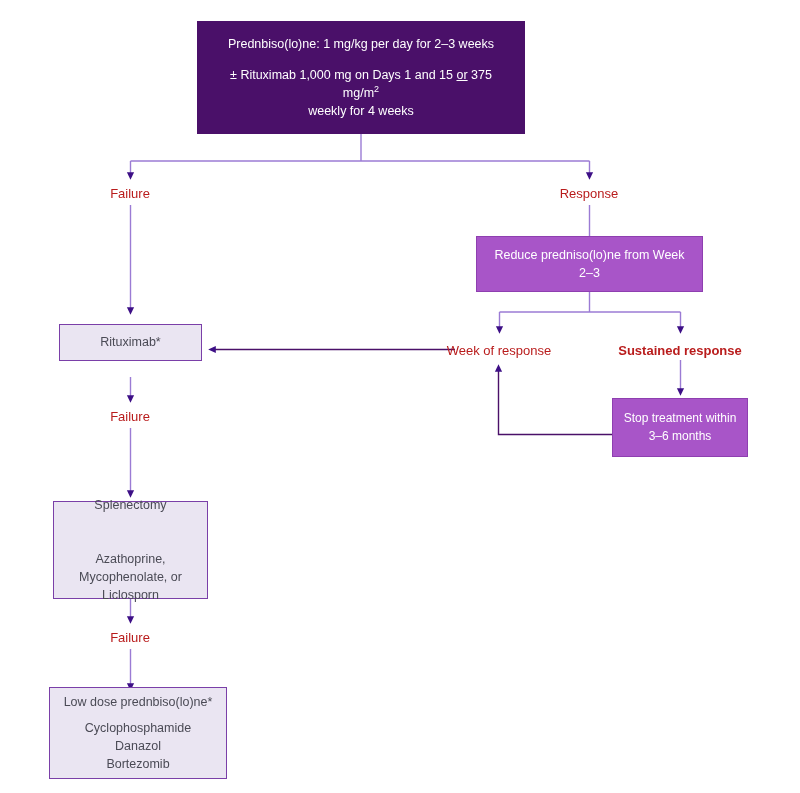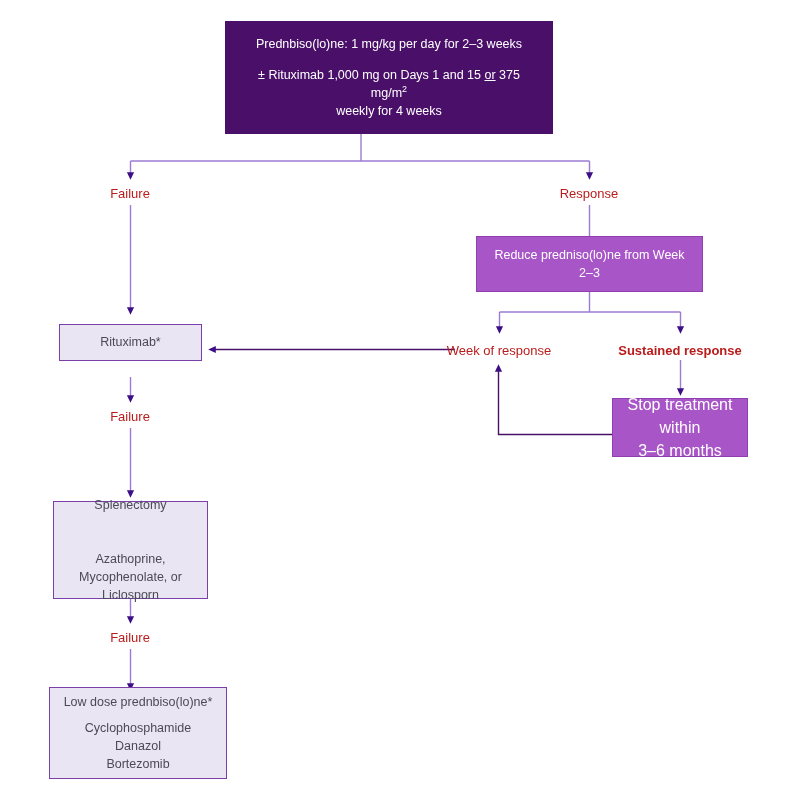--- a/index.html
+++ b/index.html
@@ -56,21 +56,21 @@
     white-space: pre-line;
   }
   .edge-label {
     position: absolute;
     color: #b91c1c;
     font-size: 13px;
     line-height: 1;
     white-space: nowrap;
     transform: translate(-50%, -50%);
   }
-  .t12 { font-size: 16px; }
+  .t12 { font-size: 12px; }
   .t125 { font-size: 12.5px; }
   .gap-sm { height: 13px; }
   .gap-xs { height: 8px; }
   u.or { text-decoration: underline; }
   sup.sq { font-size: 0.72em; vertical-align: super; line-height: 0; }
 </style>
 </head>
 <body>
 
 <div id="flowchart">
@@ -111,21 +111,21 @@
 
     <path d="M612,434.5 L498.5,434.5 L498.5,368" stroke="#4a1069" stroke-width="1.4" fill="none" marker-end="url(#arrowDark)"></path>
 
     <path d="M130.5,377 L130.5,399" stroke="#9b7bd4" stroke-width="1.4" fill="none" marker-end="url(#arrowDark)"></path>
     <path d="M130.5,428 L130.5,494" stroke="#9b7bd4" stroke-width="1.4" fill="none" marker-end="url(#arrowDark)"></path>
 
     <path d="M130.5,599 L130.5,620" stroke="#9b7bd4" stroke-width="1.4" fill="none" marker-end="url(#arrowDark)"></path>
     <path d="M130.5,649 L130.5,687" stroke="#9b7bd4" stroke-width="1.4" fill="none" marker-end="url(#arrowDark)"></path>
   </svg>
 
-  <div class="node node-dark" style="left:197px; top:21px; width:328px; height:113px; padding:0 22px;margin-left:28px;">
+  <div class="node node-dark" style="left:197px; top:21px; width:328px; height:113px; padding:0 22px;">
     <div class="node-line t125">Prednbiso(lo)ne: 1 mg/kg per day for 2–3 weeks</div>
     <div class="gap-sm"></div>
     <div class="node-line t125"><span>± Rituximab 1,000 mg on Days 1 and 15 </span><u class="or">or</u><span> 375 mg/m</span><sup class="sq">2</sup></div>
     <div class="node-line t125">weekly for 4 weeks</div>
   </div>
 
   <div class="edge-label" style="left:130px; top:193px;">Failure</div>
 
   <div class="edge-label" style="left:589px; top:193px;">Response</div>
 

